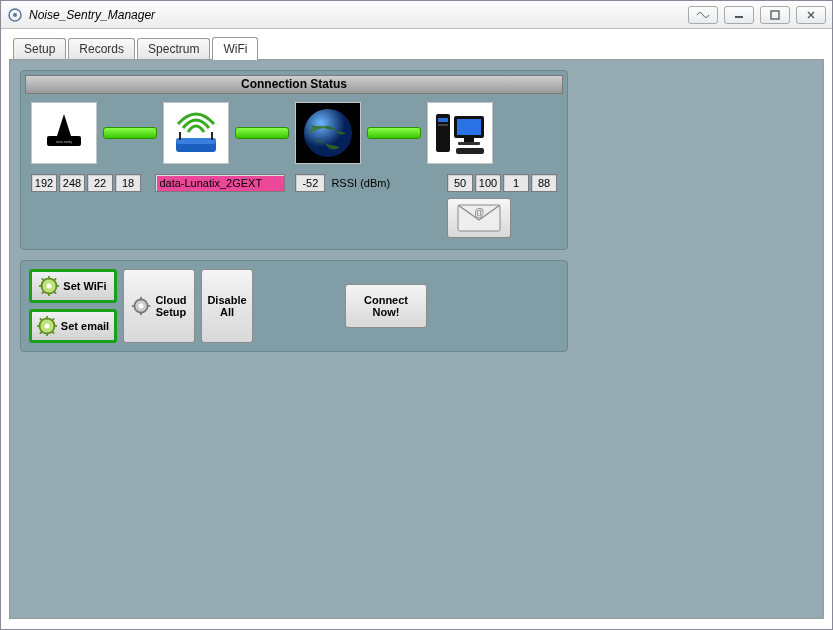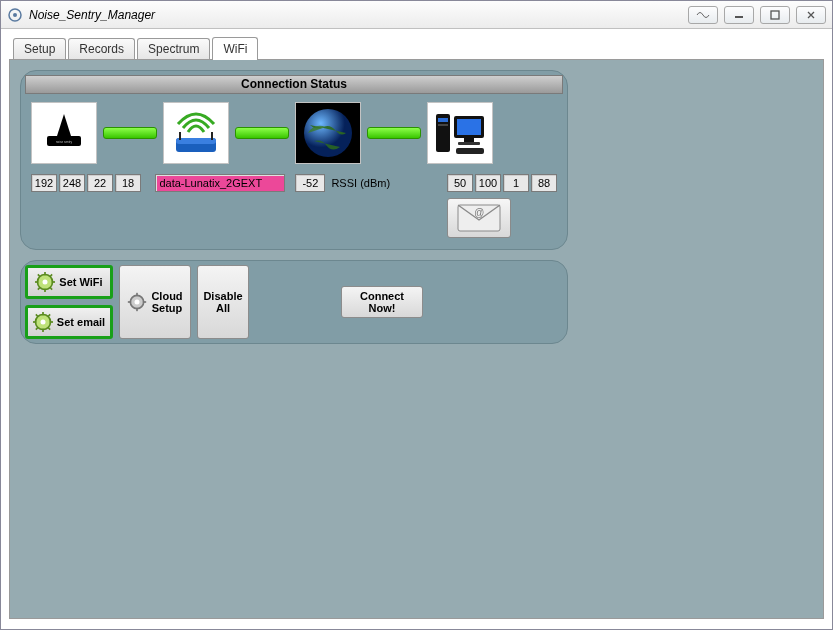--- a/index.html
+++ b/index.html
@@ -76,21 +76,21 @@
   .tab-content {
     border:1px solid #9a9a9a;
     background:#96abb1;
     height:560px;
     padding:10px;
     position:relative;
   }
   .panel {
     background:#819da6;
     border:1px solid #6c878f;
-    border-radius:16px;
+    border-radius:4px;
     padding:4px;
   }
   .status-panel {
     width:548px;
     height:180px;
   }
   .status-title {
     background: linear-gradient(#cfcfcf,#9a9a9a);
     border:1px solid #7a7a7a;
     text-align:center;
@@ -156,20 +156,21 @@
     width:64px; height:40px;
     border:1px solid #8a8a8a;
     background: linear-gradient(#f6f6f6,#d8d8d8);
     border-radius:3px;
     display:flex; align-items:center; justify-content:center;
     cursor:pointer;
   }
   .controls-panel {
     width:548px;
     margin-top:10px;
+    padding:8px;
     display:flex;
     align-items:center;
     gap:6px;
   }
   .green-col { display:flex; flex-direction:column; gap:6px; }
   .green-btn {
     width:88px; height:34px;
     border:3px solid #18a018;
     background: linear-gradient(#f0f0f0,#d2d2d2);
     border-radius:3px;
@@ -385,21 +386,21 @@
 Setup</span>
         </div>
 
         <div class="big-btn" style="width:52px">
           <span style="white-space:pre-line">Disable
 All</span>
         </div>
 
         <div style="width:80px"></div>
 
-        <div class="big-btn" style="width:82px; height:32px">
+        <div class="big-btn" style="width:82px; height:44px">
           <span style="white-space:pre-line">Connect
 Now!</span>
         </div>
       </div>
 
     </div>
   </div>
 </div>
 
 </body></html>

